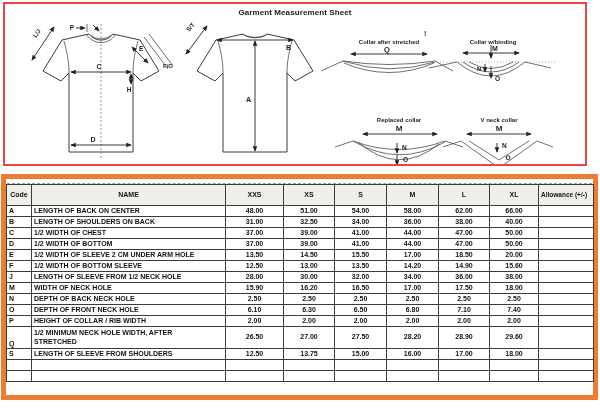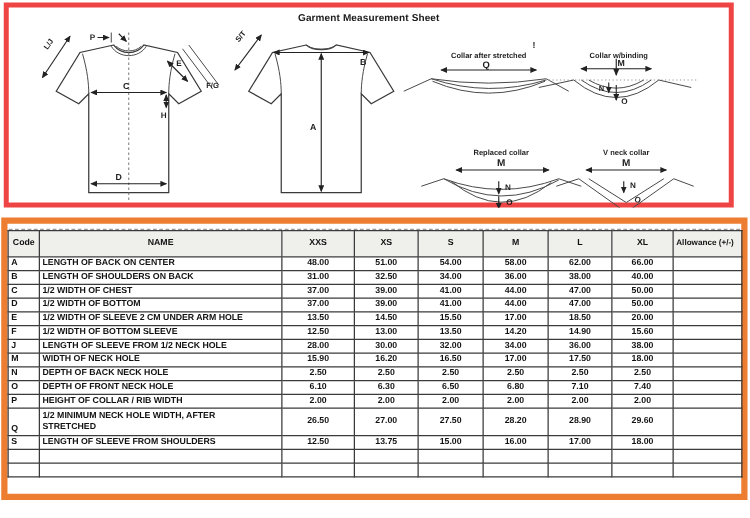--- a/index.html
+++ b/index.html
@@ -3,21 +3,21 @@
 <meta charset="utf-8">
 <style>
   html,body{margin:0;padding:0;}
   body{
     width:600px;height:414px;position:relative;background:#ffffff;
     font-family:"Liberation Sans",sans-serif;color:#1a1a1a;overflow:hidden;
   }
   
   .diagram-panel{
     position:absolute;left:3px;top:2px;width:584px;height:164px;
-    border:4px solid #ef4444;background:#fff;box-sizing:border-box;
+    border:2px solid #ef4444;background:#fff;box-sizing:border-box;
   }
   .sheet-title{
     text-align:center;font-size:8px;font-weight:bold;padding-top:4px;height:12px;
     letter-spacing:.1px;
   }
   svg.diagrams{display:block;width:582px;height:144px;}
   svg text{font-family:"Liberation Sans",sans-serif;font-weight:bold;fill:#1d1d1d;}
   .shape{fill:none;stroke:#3a3a3a;stroke-width:1;}
   .thin{fill:none;stroke:#4a4a4a;stroke-width:.8;}
   .meas{stroke:#222;stroke-width:.9;fill:none;}

